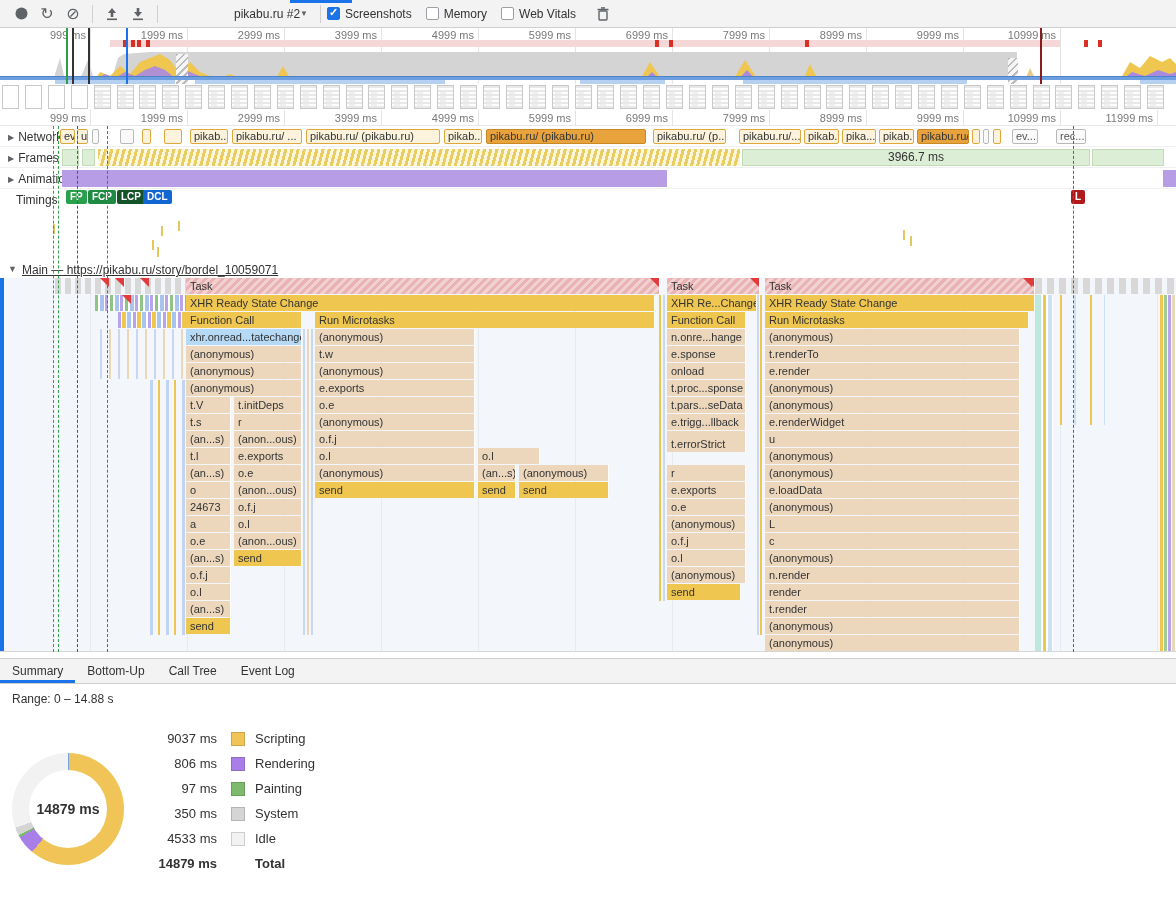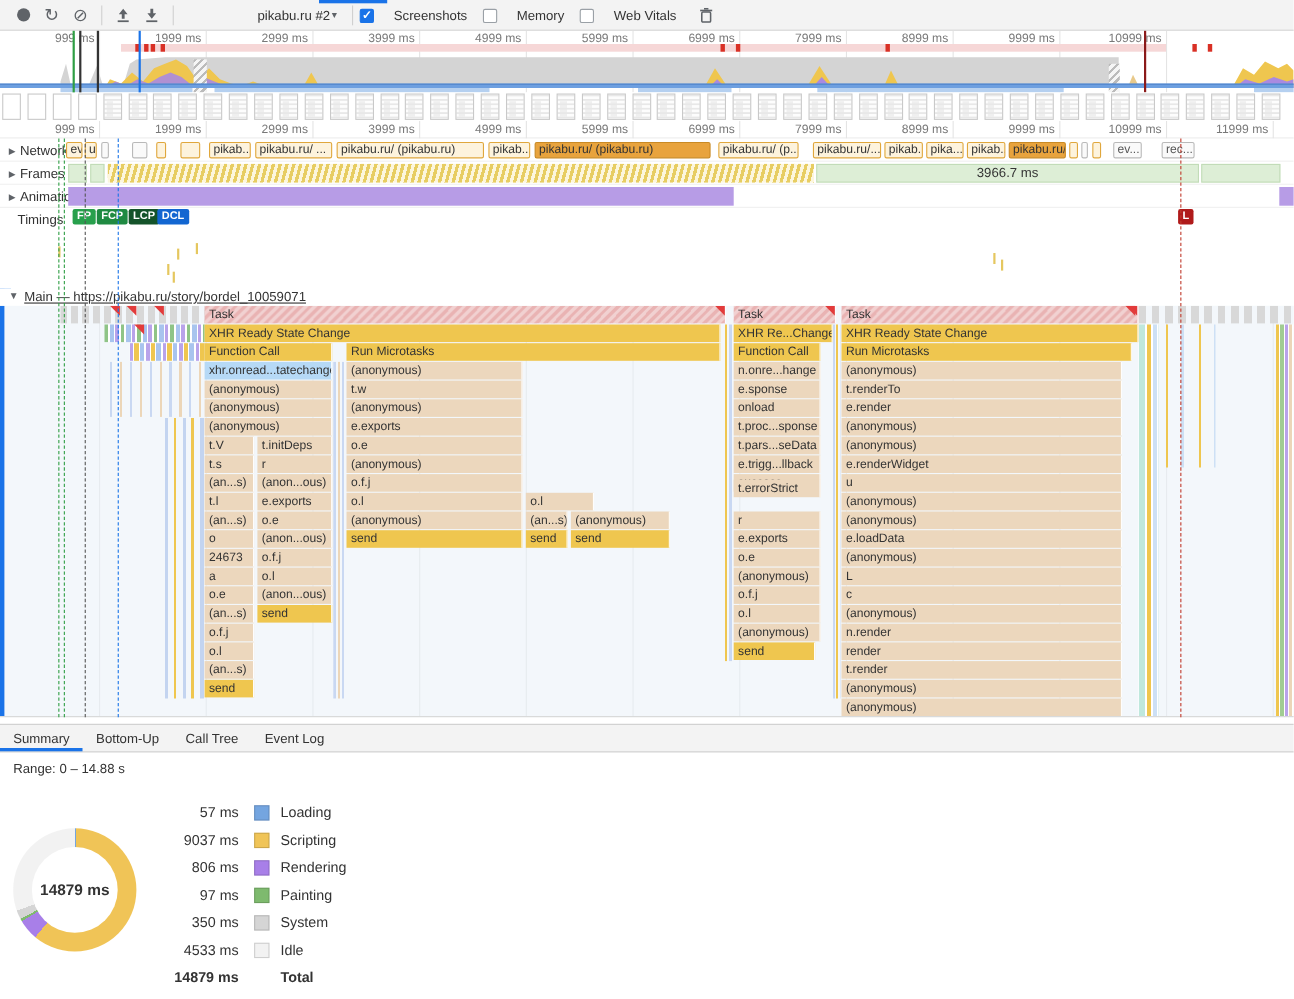--- a/index.html
+++ b/index.html
@@ -11,21 +11,21 @@
   #toolbar { position:absolute; left:0; top:0; width:1176px; height:28px;
     background:#f3f3f3; border-bottom:1px solid #cfcfcf; display:flex; align-items:center; }
   #tab-accent { position:absolute; left:290px; top:0; width:62px; height:3px; background:#1a73e8; }
   .tbtn { width:26px; height:24px; display:flex; align-items:center; justify-content:center;
     color:#5f6368; font-size:15px; cursor:pointer; }
   .tbtn svg { display:block; }
   .tsep { width:1px; height:18px; background:#d0d0d0; margin:0 6px; }
   #perf-select { display:flex; align-items:center; justify-content:flex-end;
     width:150px; height:22px; padding:0 6px; font-size:12px; color:#333; cursor:pointer; }
   #perf-select .arrow { font-size:8px; color:#5f6368; }
-  .chk { display:flex; align-items:flex-end; margin-right:14px; cursor:pointer; font-size:12px;gap:13px; }
+  .chk { display:flex; align-items:flex-start; margin-right:14px; cursor:pointer; font-size:12px; }
   .box { width:13px; height:13px; border:1px solid #9aa0a6; border-radius:2px; background:#fff;
     margin-right:5px; position:relative; }
   .box.on { background:#1a73e8; border-color:#1a73e8; }
   .box.on::after { content:"✓"; position:absolute; left:1px; top:-2px; color:#fff; font-size:11px; font-weight:bold; }
 
   
   #overview { position:absolute; left:0; top:28px; width:1176px; height:56px; background:#fff; }
   .ov-grid { position:absolute; top:0; width:1px; height:56px; background:#e4e4e4; }
   .ov-label { position:absolute; top:1px; font-size:11px; color:#787878; transform:translateX(-100%); padding-right:4px; }
   #longtask-strip { position:absolute; left:110px; top:12px; width:950px; height:7px; background:#f6d7d7; }
@@ -544,25 +544,20 @@
     <div class="tab">Call Tree</div>
     <div class="tab">Event Log</div>
   </div>
 <div id="range-line">Range: 0 – 14.88 s</div>
 <div id="donut" style="background: conic-gradient(rgb(116, 165, 224) 0deg, rgb(116, 165, 224) 1.38deg, rgb(240, 196, 87) 1.38deg, rgb(240, 196, 87) 220.02deg, rgb(168, 127, 232) 220.02deg, rgb(168, 127, 232) 239.52deg, rgb(126, 186, 110) 239.52deg, rgb(126, 186, 110) 241.86deg, rgb(213, 213, 213) 241.86deg, rgb(213, 213, 213) 250.33deg, rgb(242, 242, 242) 250.33deg, rgb(242, 242, 242) 360deg);"></div>
 <div id="donut-hole">
   <span>14879 ms</span>
 </div>
 <div id="legend">
     <div class="lrow">
-      <div class="lval">57 ms</div>
-      <div class="lswatch" style="background: rgb(116, 165, 224);"></div>
-      <div class="llabel">Loading</div>
-    </div>
-    <div class="lrow">
       <div class="lval">9037 ms</div>
       <div class="lswatch" style="background: rgb(240, 196, 87);"></div>
       <div class="llabel">Scripting</div>
     </div>
     <div class="lrow">
       <div class="lval">806 ms</div>
       <div class="lswatch" style="background: rgb(168, 127, 232);"></div>
       <div class="llabel">Rendering</div>
     </div>
     <div class="lrow">

